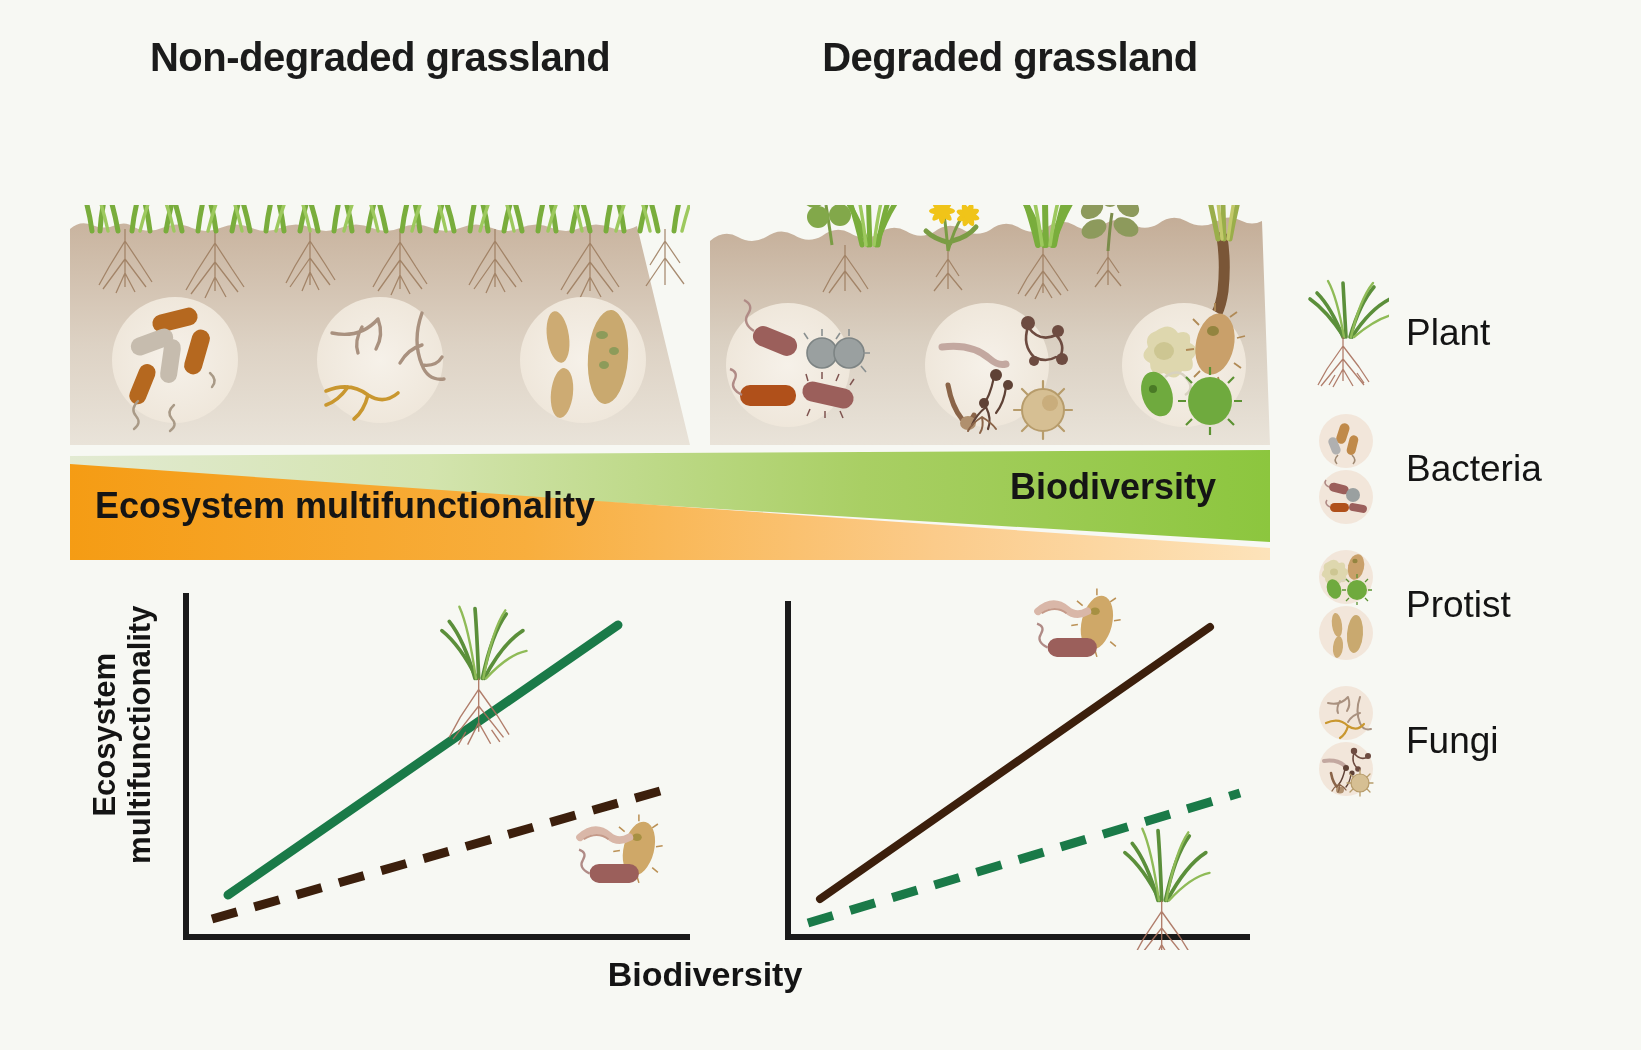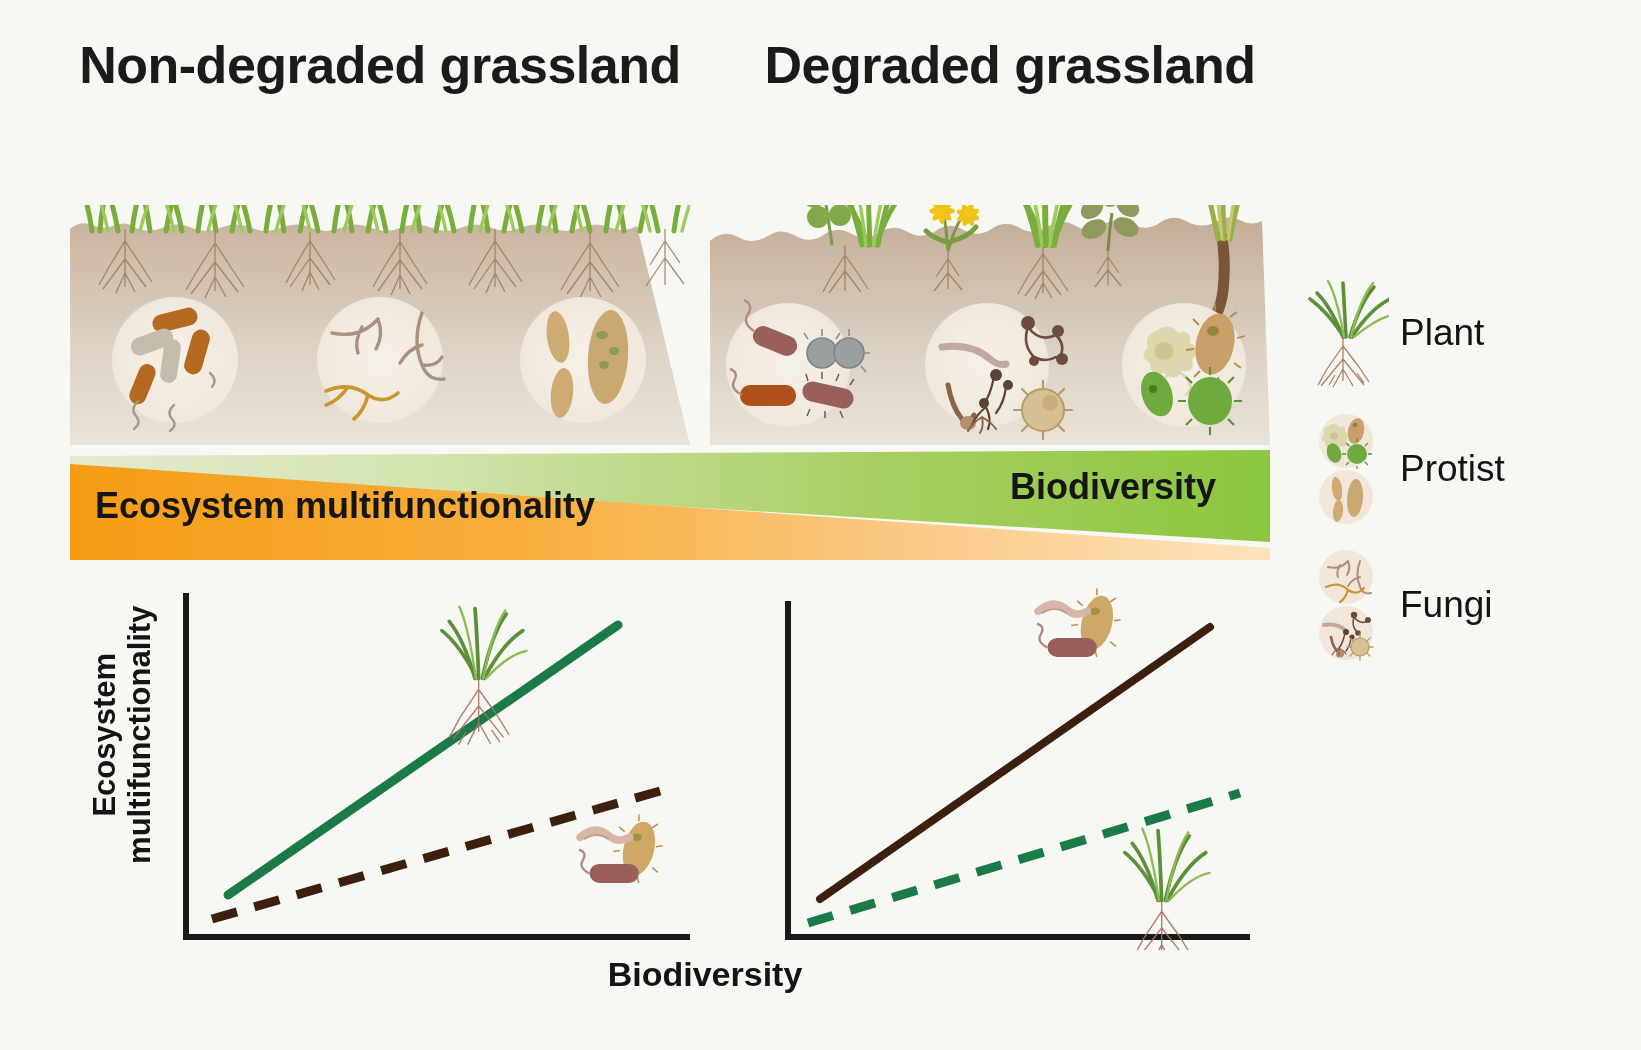--- a/index.html
+++ b/index.html
@@ -6,21 +6,21 @@
   body{
     width:1641px;height:1050px;position:relative;overflow:hidden;
     background:#f7f8f3;
     font-family:"Liberation Sans", sans-serif;
     color:#1a1a1a;
   }
   .abs{position:absolute;}
 
   
   .panel-title{
-    font-weight:bold;font-size:52px;letter-spacing:-0.5px;color:#1b1b1b;
+    font-weight:bold;font-size:40px;letter-spacing:-0.5px;color:#1b1b1b;
     white-space:nowrap;text-align:center;
   }
   #title-nondeg{left:70px;top:35px;width:620px;}
   #title-deg{left:740px;top:35px;width:540px;text-align:center;}
   #soil-left{left:70px;top:205px;width:620px;height:240px;}
   #soil-right{left:710px;top:205px;width:560px;height:240px;}
 
   
   #band{left:70px;top:450px;width:1200px;height:110px;}
 
@@ -50,21 +50,21 @@
   
   #legend{left:1300px;top:265px;width:335px;}
   .legend-row{
     display:flex;align-items:center;height:136px;
   }
   .legend-icons{
     width:92px;display:flex;flex-direction:column;align-items:center;
     justify-content:center;
   }
   .legend-label{
-    font-size:37px;color:#141414;margin-left:8px;white-space:nowrap;
+    font-size:37px;color:#141414;margin-left:14px;white-space:nowrap;
   }
 </style>
 </head>
 <body>
 
 <div class="abs panel-title" id="title-nondeg">Non-degraded grassland</div>
 
 <div class="abs panel-title" id="title-deg">Degraded grassland</div>
 
 <svg class="abs" id="soil-left" viewBox="0 0 620 240">
@@ -548,20 +548,41 @@
         <g stroke="#a8705c" stroke-width="1.3" fill="none" opacity="0.9" transform="translate(40,60)">
           <path d="M0,0 v44 M0,9 l-16,23 M0,9 l16,21 M-16,32 l-9,16 M16,30 l10,15
                    M0,22 l-22,27 M0,22 l21,26 M0,32 l-10,18 M0,32 l10,17
                    M-8,38 l-6,10 M14,36 l7,10"></path>
         </g>
       </svg>
     </div>
     <div class="legend-label">Plant</div>
   </div>
 
+  <div class="legend-row">
+    <div class="legend-icons">
+      <svg width="56" height="56" viewBox="0 0 56 56">
+        <circle cx="28" cy="28" r="27" fill="#f2e6da"></circle>
+        <rect x="20" y="10" width="10" height="21" rx="5" transform="rotate(18 25 20)" fill="#c08a4a"></rect>
+        <rect x="12" y="24" width="9" height="18" rx="4.5" transform="rotate(-22 16 33)" fill="#b0b0b0"></rect>
+        <rect x="30" y="22" width="9" height="20" rx="4.5" transform="rotate(14 34 32)" fill="#c08a4a"></rect>
+        <path d="M20,42 q-5,5 -1,9 M34,42 q5,5 1,9" stroke="#a08a74" stroke-width="1.6" fill="none"></path>
+      </svg>
+      <svg width="56" height="56" viewBox="0 0 56 56">
+        <circle cx="28" cy="28" r="27" fill="#f2e6da"></circle>
+        <rect x="11" y="15" width="20" height="9" rx="4.5" transform="rotate(14 21 19)" fill="#9b5f5b"></rect>
+        <path d="M11,18 q-6,-3 -3,-7" stroke="#b08b86" stroke-width="1.6" fill="none"></path>
+        <circle cx="35" cy="26" r="7" fill="#9aa0a0"></circle>
+        <rect x="12" y="34" width="19" height="9" rx="4.5" fill="#b0501a"></rect>
+        <rect x="31" y="35" width="18" height="8" rx="4" transform="rotate(10 40 39)" fill="#9b5f5b"></rect>
+        <path d="M12,38 q-6,-3 -3,-7" stroke="#b08b86" stroke-width="1.6" fill="none"></path>
+      </svg>
+    </div>
+    <div class="legend-label">Bacteria</div>
+  </div>
 
   <div class="legend-row">
     <div class="legend-icons">
       <svg width="56" height="56" viewBox="0 0 56 56">
         <circle cx="28" cy="28" r="27" fill="#f2e6da"></circle>
         <path d="M10,13 q7,-5 11,1 q7,-2 6,5 q6,3 1,8 q2,7 -5,6 q-3,6 -9,1
                  q-7,2 -7,-5 q-6,-3 -1,-8 q-2,-6 4,-8 Z" fill="#ded7ae"></path>
         <ellipse cx="16" cy="23" rx="4" ry="3.5" fill="#cdc692"></ellipse>
         <ellipse cx="38" cy="18" rx="8" ry="13" transform="rotate(12 38 18)" fill="#c9a06a"></ellipse>
         <ellipse cx="37" cy="12" rx="2.6" ry="2.2" fill="#93843f"></ellipse>

